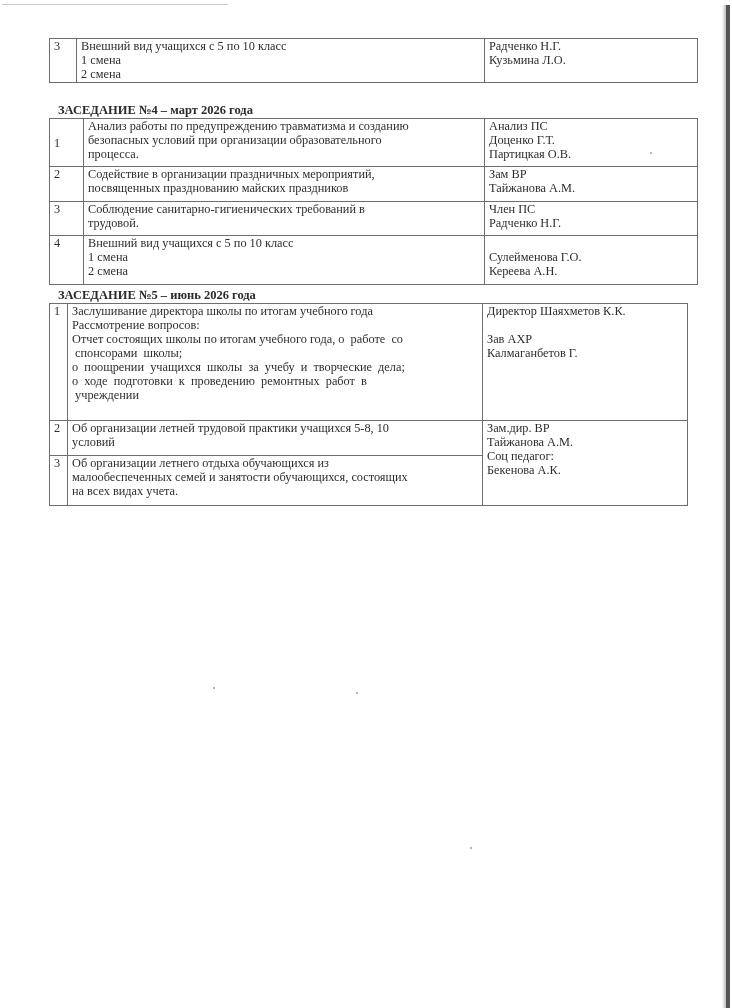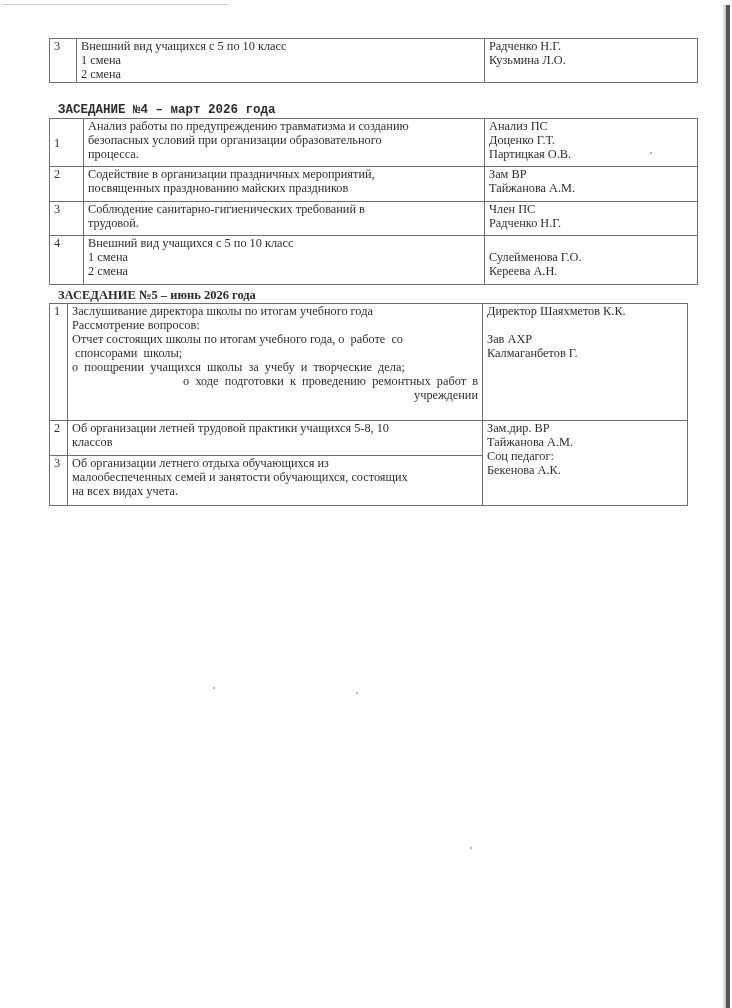--- a/index.html
+++ b/index.html
@@ -62,21 +62,21 @@
       <span class="line">2 смена</span>
     </td>
     <td>
       <span class="line">Радченко Н.Г.</span>
       <span class="line">Кузьмина Л.О.</span>
     </td>
   </tr>
 </tbody>
   </table>
 
-<div class="heading" style="top:103px;font-family:Liberation Mono, monospace;">ЗАСЕДАНИЕ №4 – март 2026 года</div>
+<div class="heading" style="top:103px;">ЗАСЕДАНИЕ №4 – март 2026 года</div>
 <table class="doc" style="left:49px; top:118px; width:648px;">
   <colgroup>
       <col style="width:34px">
       <col style="width:401px">
       <col style="width:213px">
     </colgroup>
   <tbody>
       <tr style="height:48px;">
     <td class="num mid">1</td>
     <td>
@@ -137,35 +137,35 @@
     </colgroup>
   <tbody>
       <tr style="height:117px;">
     <td class="num" style="padding-left:4px;">1</td>
     <td>
       <span class="line">Заслушивание директора школы по итогам учебного года</span>
       <span class="line">Рассмотрение  вопросов:</span>
       <span class="line" style="white-space:pre;">Отчет состоящих школы по итогам учебного года, о  работе  со</span>
       <span class="line" style="white-space:pre;"> спонсорами  школы;</span>
       <span class="line" style="white-space:pre;">о  поощрении  учащихся  школы  за  учебу  и  творческие  дела;</span>
-      <span class="line" style="white-space:pre;text-align:right;">о  ходе  подготовки  к  проведению  ремонтных  работ  в</span>
-      <span class="line" style="white-space:pre;text-align:right;"> учреждении</span>
+      <span class="line" style="white-space:pre;">о  ходе  подготовки  к  проведению  ремонтных  работ  в</span>
+      <span class="line" style="white-space:pre;"> учреждении</span>
     </td>
     <td>
       <span class="line">Директор Шаяхметов К.К.</span>
       <span class="blank"></span>
       <span class="line">Зав АХР</span>
       <span class="line">Калмаганбетов Г.</span>
     </td>
   </tr>
   <tr style="height:35px;">
     <td class="num" style="padding-left:4px;">2</td>
     <td>
       <span class="line">Об организации летней трудовой практики учащихся 5-8, 10</span>
-      <span class="line">классов</span>
+      <span class="line">условий</span>
     </td>
     <td rowspan="2">
       <span class="line">Зам.дир. ВР</span>
       <span class="line">Тайжанова А.М.</span>
       <span class="line">Соц педагог:</span>
       <span class="line">Бекенова А.К.</span>
     </td>
   </tr>
   <tr style="height:50px;">
     <td class="num" style="padding-left:4px;">3</td>

